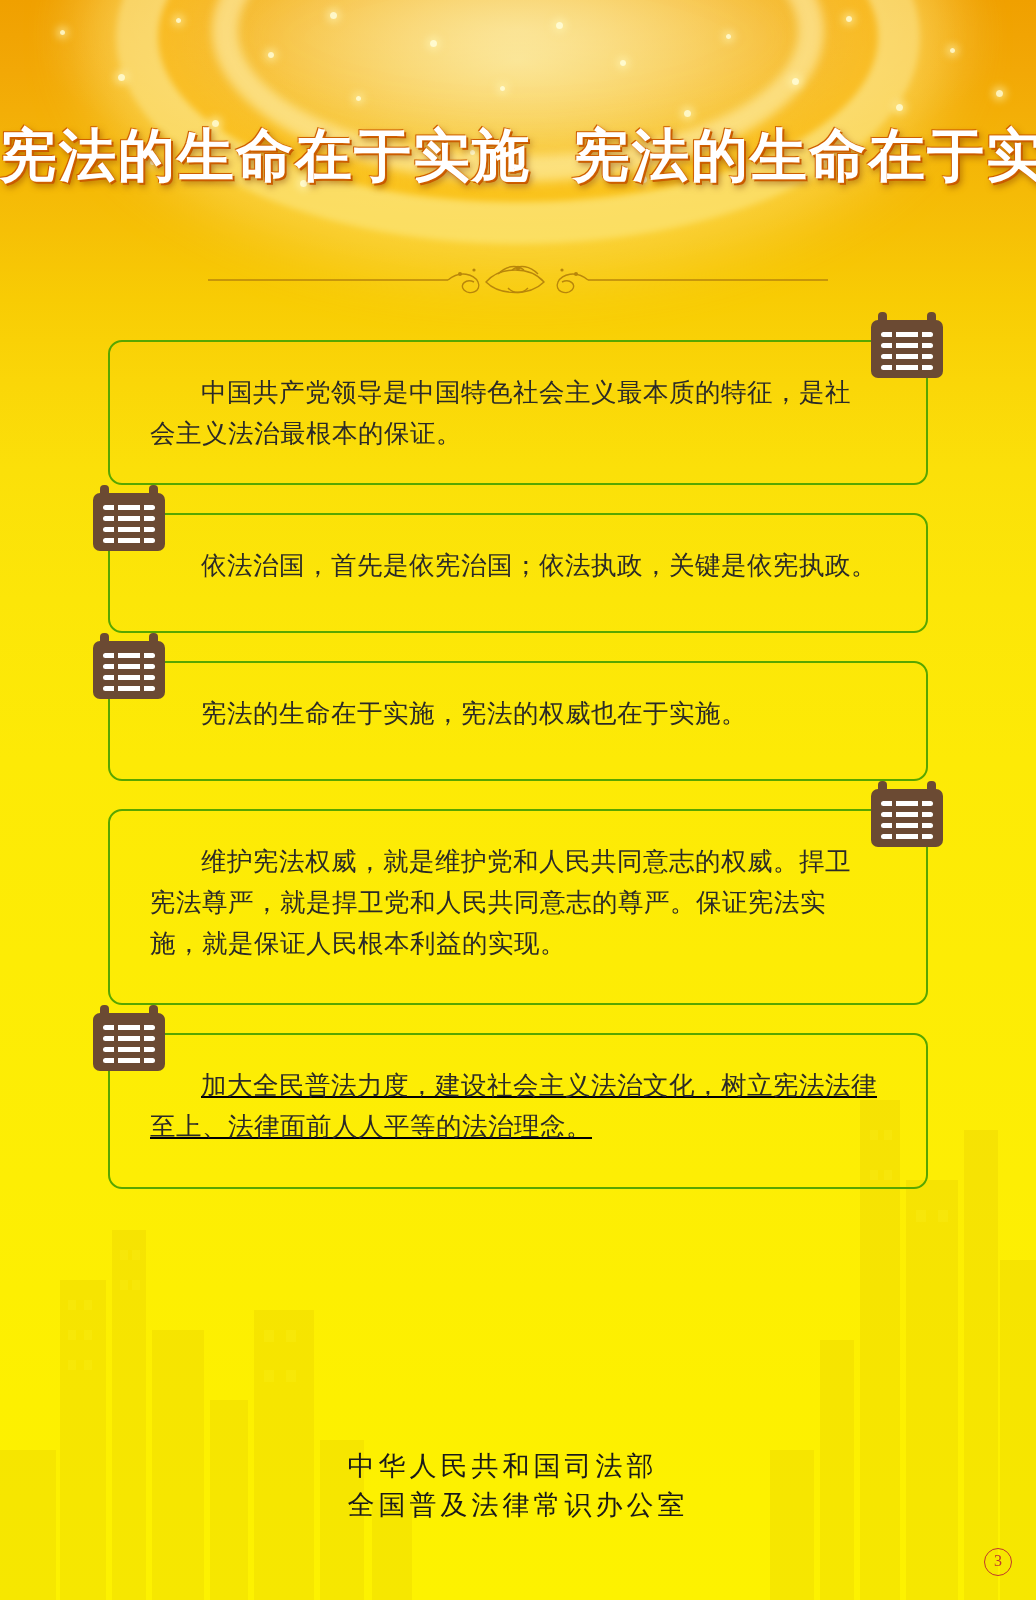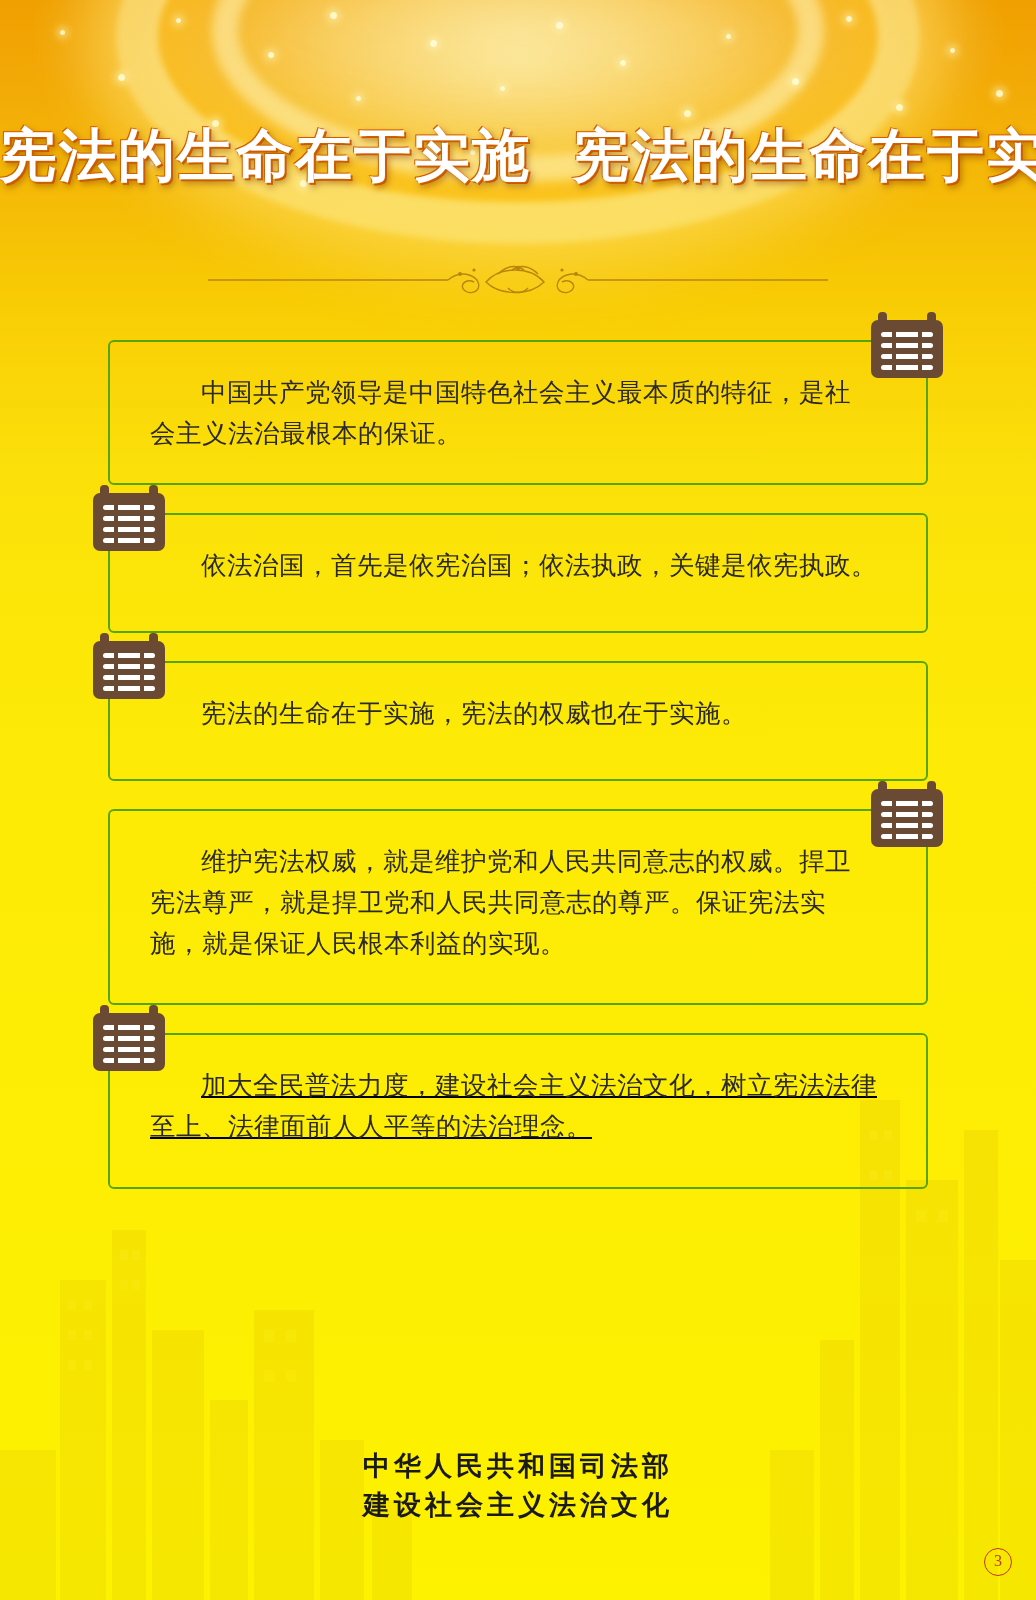--- a/index.html
+++ b/index.html
@@ -132,21 +132,21 @@
     top: 340px;
   }
   .item {
     position: relative;
     margin: 0 auto 28px auto;
     width: 820px;
   }
   .box {
     position: relative;
     border: 2px solid #57a600;
-    border-radius: 6px;
+    border-radius: 14px;
     min-height: 120px;
     box-sizing: border-box;
     padding: 30px 40px 28px 40px;
     background: transparent;
   }
   
   .box.right-icon { padding-right: 56px; }
   .box.left-icon  { }
 
   .box p {
@@ -174,21 +174,21 @@
   
   .footer {
     position: absolute;
     left: 0; right: 0;
     bottom: 76px;
     text-align: center;
     color: #1a1a1a;
   }
   .footer div {
     font-family: "DejaVu Serif", "Liberation Serif", serif;
-    font-weight: bold;
+    font-weight: normal;
     font-size: 27px;
     letter-spacing: 4px;
     line-height: 1.45;
     text-align: left;
   }
   .footer-inner { display:inline-block; text-align:left; }
 
   .page-num {
     position: absolute;
     right: 24px;
@@ -404,19 +404,19 @@
           <rect x="50" y="20" width="4" height="42" fill="#6b4a33"></rect>
         </svg>
       </span>
     </div>
 
   </div>
 
   <div class="footer">
     <div class="footer-inner">
       <div>中华人民共和国司法部</div>
-      <div>建设社会主义法治文化</div>
+      <div>全国普及法律常识办公室</div>
     </div>
   </div>
 
   <div class="page-num">3</div>
 
 </div>
 
 </body></html>

